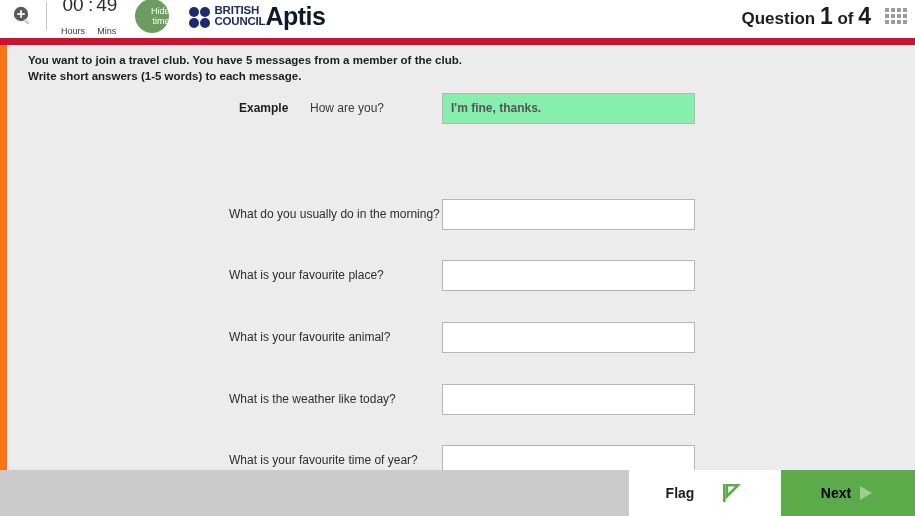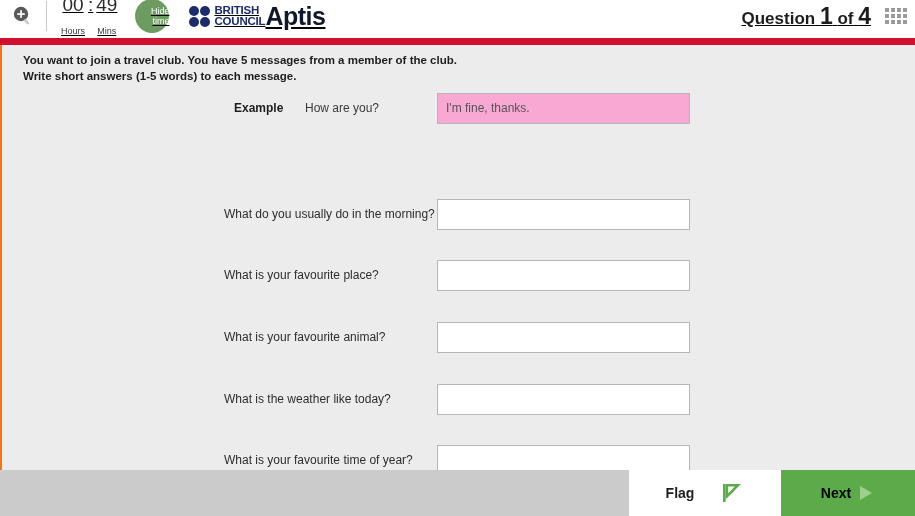--- a/index.html
+++ b/index.html
@@ -8,21 +8,21 @@
     font-family: "Liberation Sans", sans-serif;
     background: #ffffff;
     overflow: hidden;
   }
   #app { position: relative; width: 915px; height: 516px; background: #ffffff; }
 
   
   .header {
     position: absolute; left: 0; top: 0; width: 915px; height: 32px;
     background: #ffffff;
-    display: flex; align-items: center; text-decoration: underline;
+    display: flex; align-items: center;
   }
   .zoom-btn {
     width: 46px; height: 38px;
     display: flex; align-items: center; justify-content: center;
     cursor: pointer;
   }
   .header-sep {
     width: 1px; height: 30px; background: #c9ccd1; flex: 0 0 auto;
   }
   .timer {
@@ -38,21 +38,21 @@
   .timer-colon {
     font-size: 19px; color: #2b2b2b; line-height: 19px; margin: 0 3px;
   }
   .hide-time {
     width: 34px; height: 34px; border-radius: 50%;
     background: #6d9c61; color: #ffffff;
     display: flex; flex-direction: column; align-items: flex-end; justify-content: center;
     font-size: 9px; line-height: 10px; margin-left: 18px; cursor: pointer;
     text-align: center;
   }
-  .bc-logo { display: flex; align-items: center; margin-left: 20px; }
+  .bc-logo { display: flex; align-items: flex-end; margin-left: 20px; }
   .bc-dots {
     display: grid; grid-template-columns: 10px 10px; grid-template-rows: 10px 10px;
     gap: 1px; margin-right: 4px;
   }
   .bc-dots i { display: block; width: 10px; height: 10px; border-radius: 50%; background: #1b2b6b; }
   .bc-text {
     font-size: 11.5px; font-weight: bold; color: #1b2b6b; line-height: 11.5px;
     letter-spacing: -0.2px;
   }
   .aptis {
@@ -68,21 +68,21 @@
     display: grid; grid-template-columns: repeat(4, 4px); grid-template-rows: repeat(3, 4px);
     gap: 2px; margin-left: 14px; cursor: pointer;
   }
   .grid-icon i { display: block; width: 4px; height: 4px; background: #9b9b9b; }
 
   .red-bar { position: absolute; left: 0; top: 38px; width: 915px; height: 7px; background: #d0102e; }
 
   
   .content {
     position: absolute; left: 0; top: 45px; width: 915px; height: 425px;
-    background: #ececec; border-left: 2px solid #f97316;
+    background: #ececec; border-left: 7px solid #f97316;
   }
   .instructions {
     padding: 7px 0 0 21px;
     font-size: 11.5px; font-weight: bold; color: #1d1d1d; line-height: 16px;
   }
   .qrow {
     position: absolute; left: 0; width: 912px; height: 40px;
     display: flex; align-items: center;
   }
   .qlabel-example {
@@ -94,21 +94,21 @@
   .qlabel {
     position: absolute; font-size: 12px; color: #2d2d2d; white-space: nowrap;
   }
   .qinput {
     position: absolute; left: 435px; width: 253px; height: 31px;
     background: #ffffff; border: 1px solid #b6b6b6;
     font-family: "Liberation Sans", sans-serif; font-size: 12px; color: #3a3a3a;
     padding: 0 8px; outline: none;
   }
   .qinput.example {
-    background: #f9a8d4; border: 1px solid #b6b6b6; color: #555555;
+    background: #86efac; border: 1px solid #b6b6b6; color: #555555; font-weight: bold;
   }
 
   
   .footer {
     position: absolute; left: 0; top: 470px; width: 915px; height: 46px;
     background: #cbcbcb;
   }
   .flag-btn {
     position: absolute; left: 629px; top: 0; width: 152px; height: 46px;
     background: #ffffff; display: flex; align-items: center; justify-content: center;

